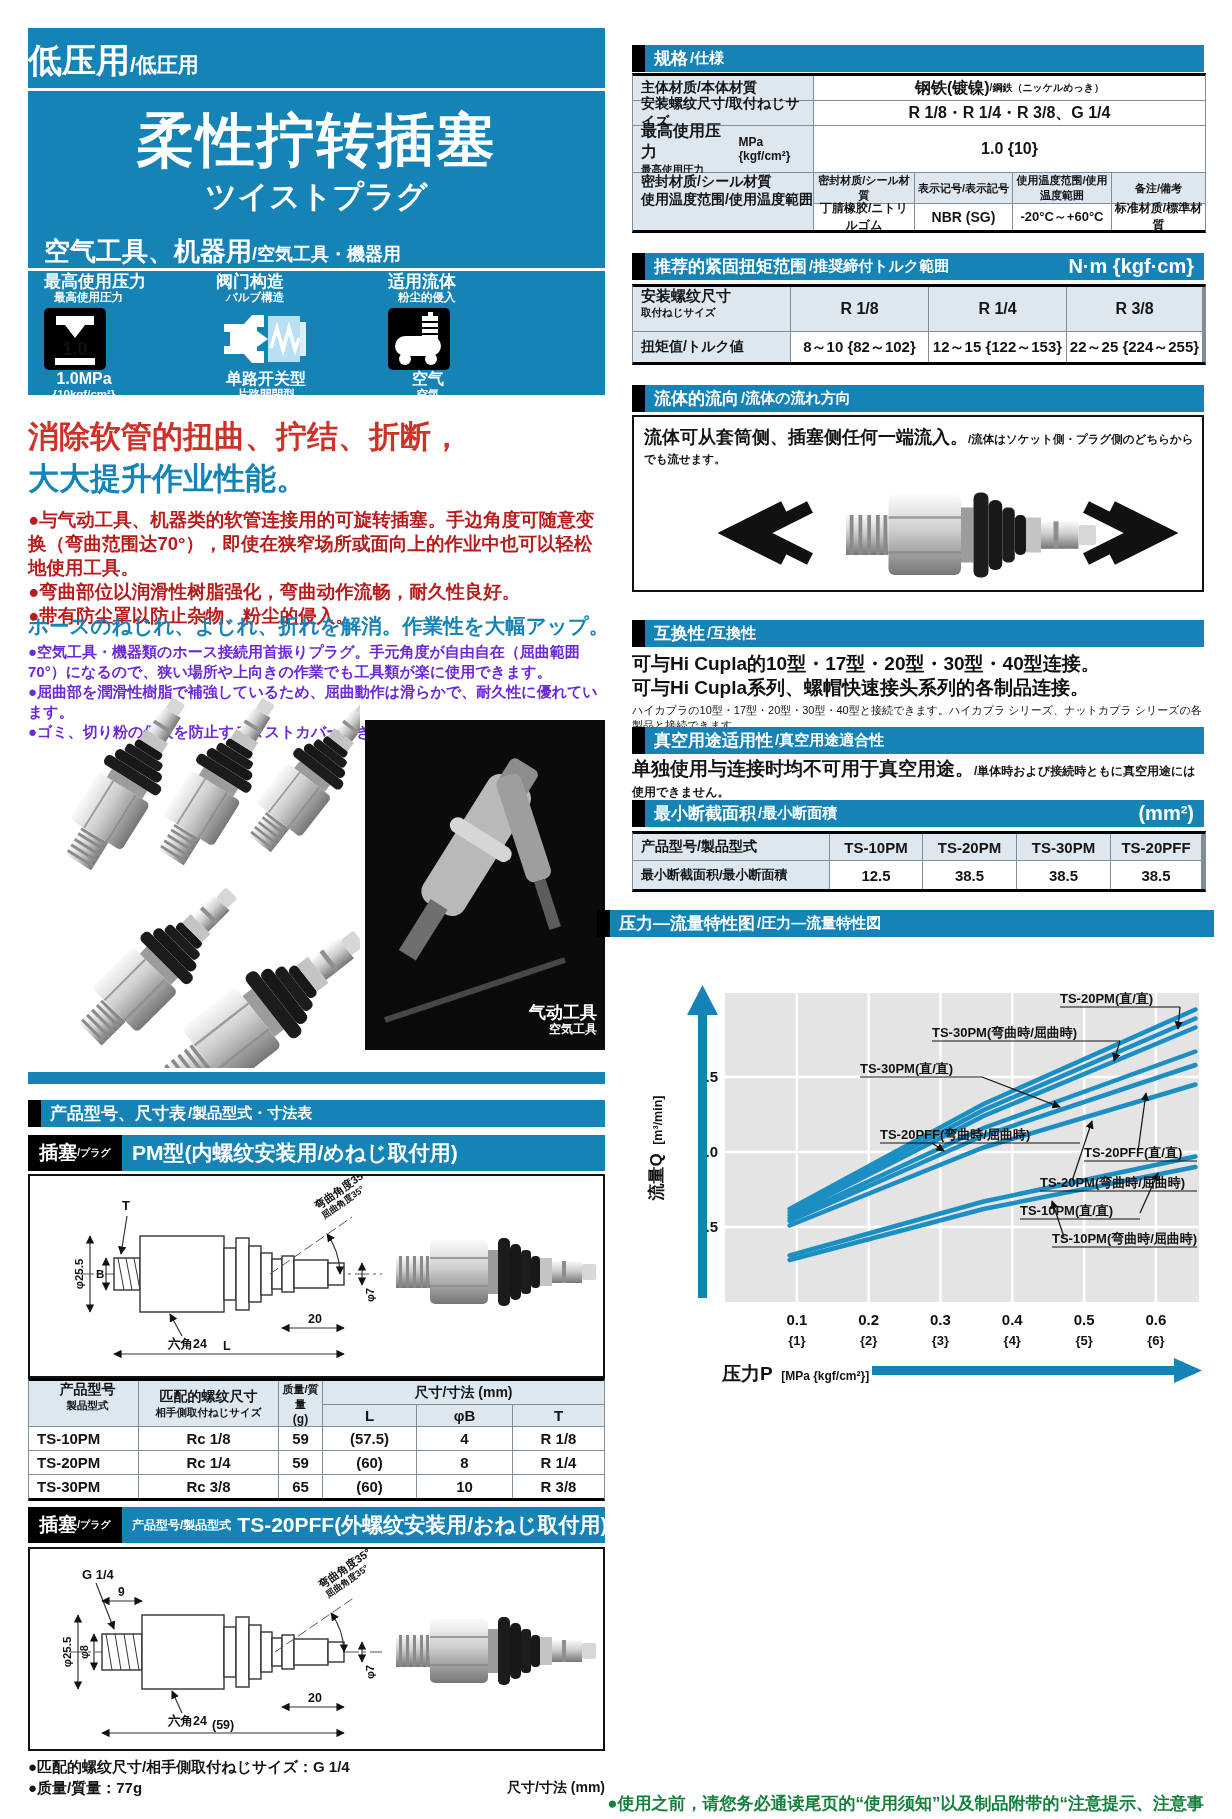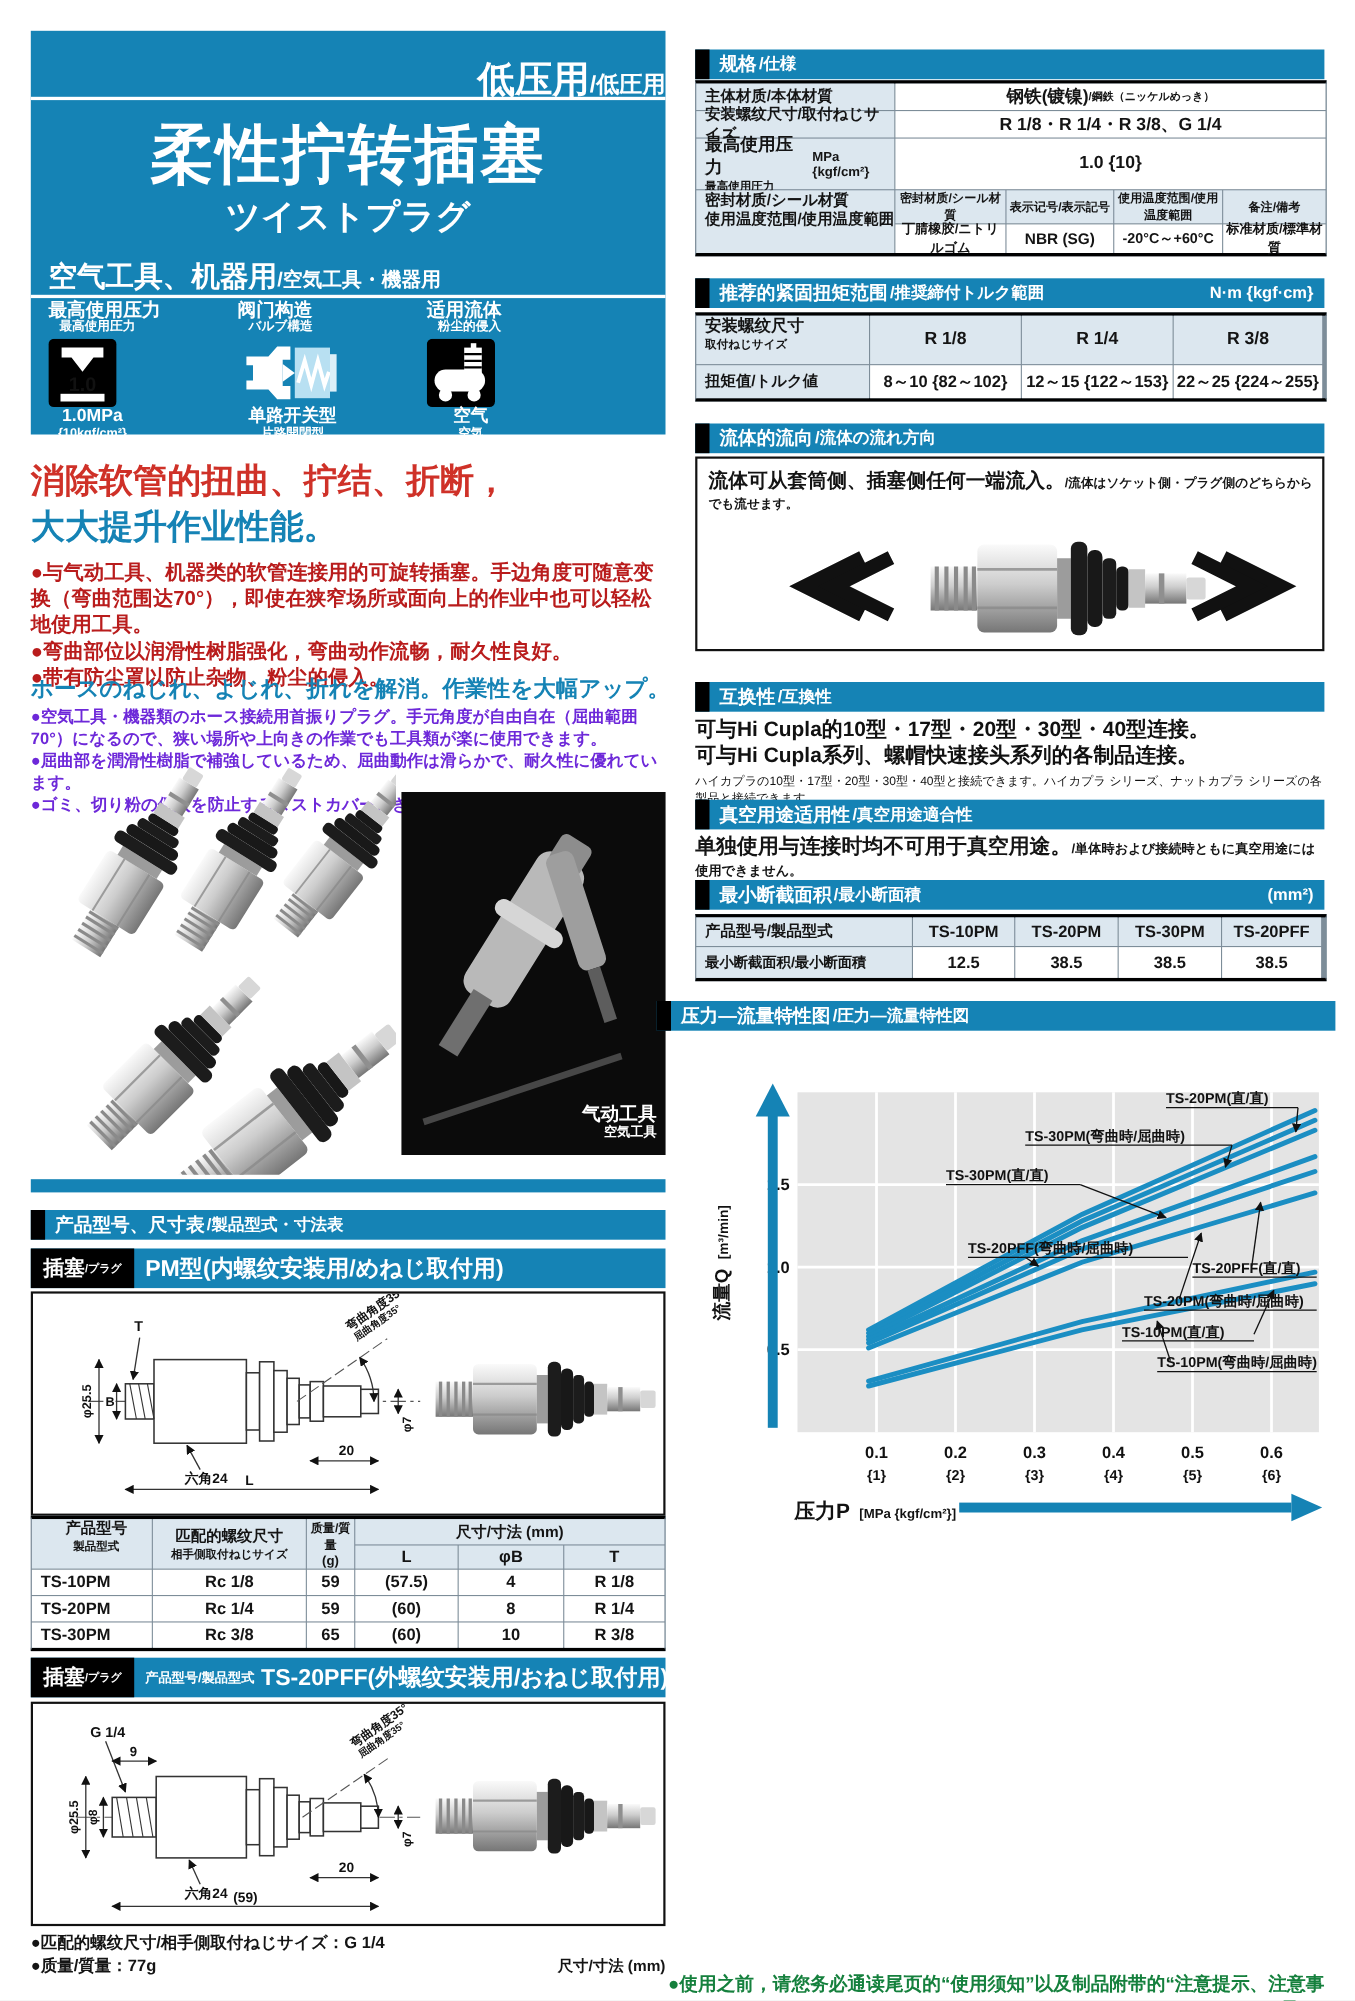--- a/index.html
+++ b/index.html
@@ -2,21 +2,21 @@
 <html><head>
 <meta charset="utf-8">
 <style>
   :root{ --blue:#1583b5; --light:#dce7ef; --ink:#141414; --red:#cf3128; --gridline:#7d8d99; }
   html,body{margin:0;padding:0;background:#9a9a9a;}
   .page{position:relative;width:1232px;height:1819px;background:#fff;overflow:hidden;
         font-family:"Liberation Sans","DejaVu Sans",sans-serif;color:var(--ink);}
   .abs{position:absolute;}
   
   .hero{position:absolute;left:28px;top:28px;width:577px;height:367px;background:var(--blue);color:#fff;}
-  .hero .usage{position:absolute;top:22px;left:0;width:100%;text-align:right;font-weight:bold;}
+  .hero .usage{position:absolute;top:10px;left:0;width:100%;text-align:left;font-weight:bold;}
   .usage .big{font-size:34px;} .usage .small{font-size:21px;}
   .hero .rule{position:absolute;left:0;width:100%;height:3px;background:#fff;}
   .hero .title{position:absolute;top:74px;left:0;width:100%;text-align:center;font-size:58px;font-weight:bold;letter-spacing:2px;}
   .hero .subtitle{position:absolute;top:148px;left:0;width:100%;text-align:center;font-size:31px;font-weight:bold;}
   .hero .app{position:absolute;top:206px;left:16px;font-weight:bold;}
   .app .big{font-size:26px;} .app .small{font-size:18px;}
   .badge{position:absolute;top:244px;width:160px;font-weight:bold;}
   .badge .l1{font-size:17px;padding-left:2px;line-height:19px;}
   .badge .l2{font-size:11.5px;padding-left:12px;line-height:13px;}
   .badge svg{margin-top:4px;margin-left:2px;display:block;}
@@ -33,21 +33,21 @@
   .photo-dark{position:absolute;left:365px;top:720px;width:240px;height:330px;background:#0b0b0b;overflow:hidden;}
   .photo-dark .cap{position:absolute;right:8px;bottom:14px;color:#fff;text-align:right;font-weight:bold;}
   .photo-dark .cap .c1{font-size:17px;line-height:19px;}
   .photo-dark .cap .c2{font-size:12px;line-height:14px;}
   .divider{position:absolute;left:28px;top:1072px;width:577px;height:12px;background:var(--blue);}
   
   .secbar{position:absolute;height:27px;background:var(--blue);display:flex;align-items:center;color:#fff;white-space:nowrap;}
   .secbar .sq{width:13px;align-self:stretch;background:#000;margin-right:9px;flex:none;}
   .secbar .t1{font-size:17px;font-weight:bold;}
   .secbar .t2{font-size:15px;font-weight:bold;margin-left:2px;}
-  .secbar .unit{margin-left:auto;margin-right:10px;font-size:15px;font-weight:bold;padding-left:24px;}
+  .secbar .unit{margin-left:auto;margin-right:10px;font-size:20px;font-weight:bold;padding-left:24px;}
   
   .tagbar{position:absolute;height:36px;background:var(--blue);display:flex;align-items:center;color:#fff;white-space:nowrap;}
   .tagbar .tag{width:94px;align-self:stretch;background:#000;display:flex;align-items:center;justify-content:center;flex:none;}
   .tagbar .tag .tg1{font-size:19px;font-weight:bold;} .tagbar .tag .tg2{font-size:10px;font-weight:bold;}
   .tagbar .hd{font-size:21px;font-weight:bold;margin-left:10px;}
   .tagbar .hdpre{font-size:12px;font-weight:bold;margin-left:10px;margin-right:6px;}
   
   .gtable{position:absolute;display:grid;gap:1px;background:var(--gridline);
           border-top:3px solid #000;border-bottom:3px solid #000;
           border-left:1px solid var(--gridline);border-right:1px solid var(--gridline);}

